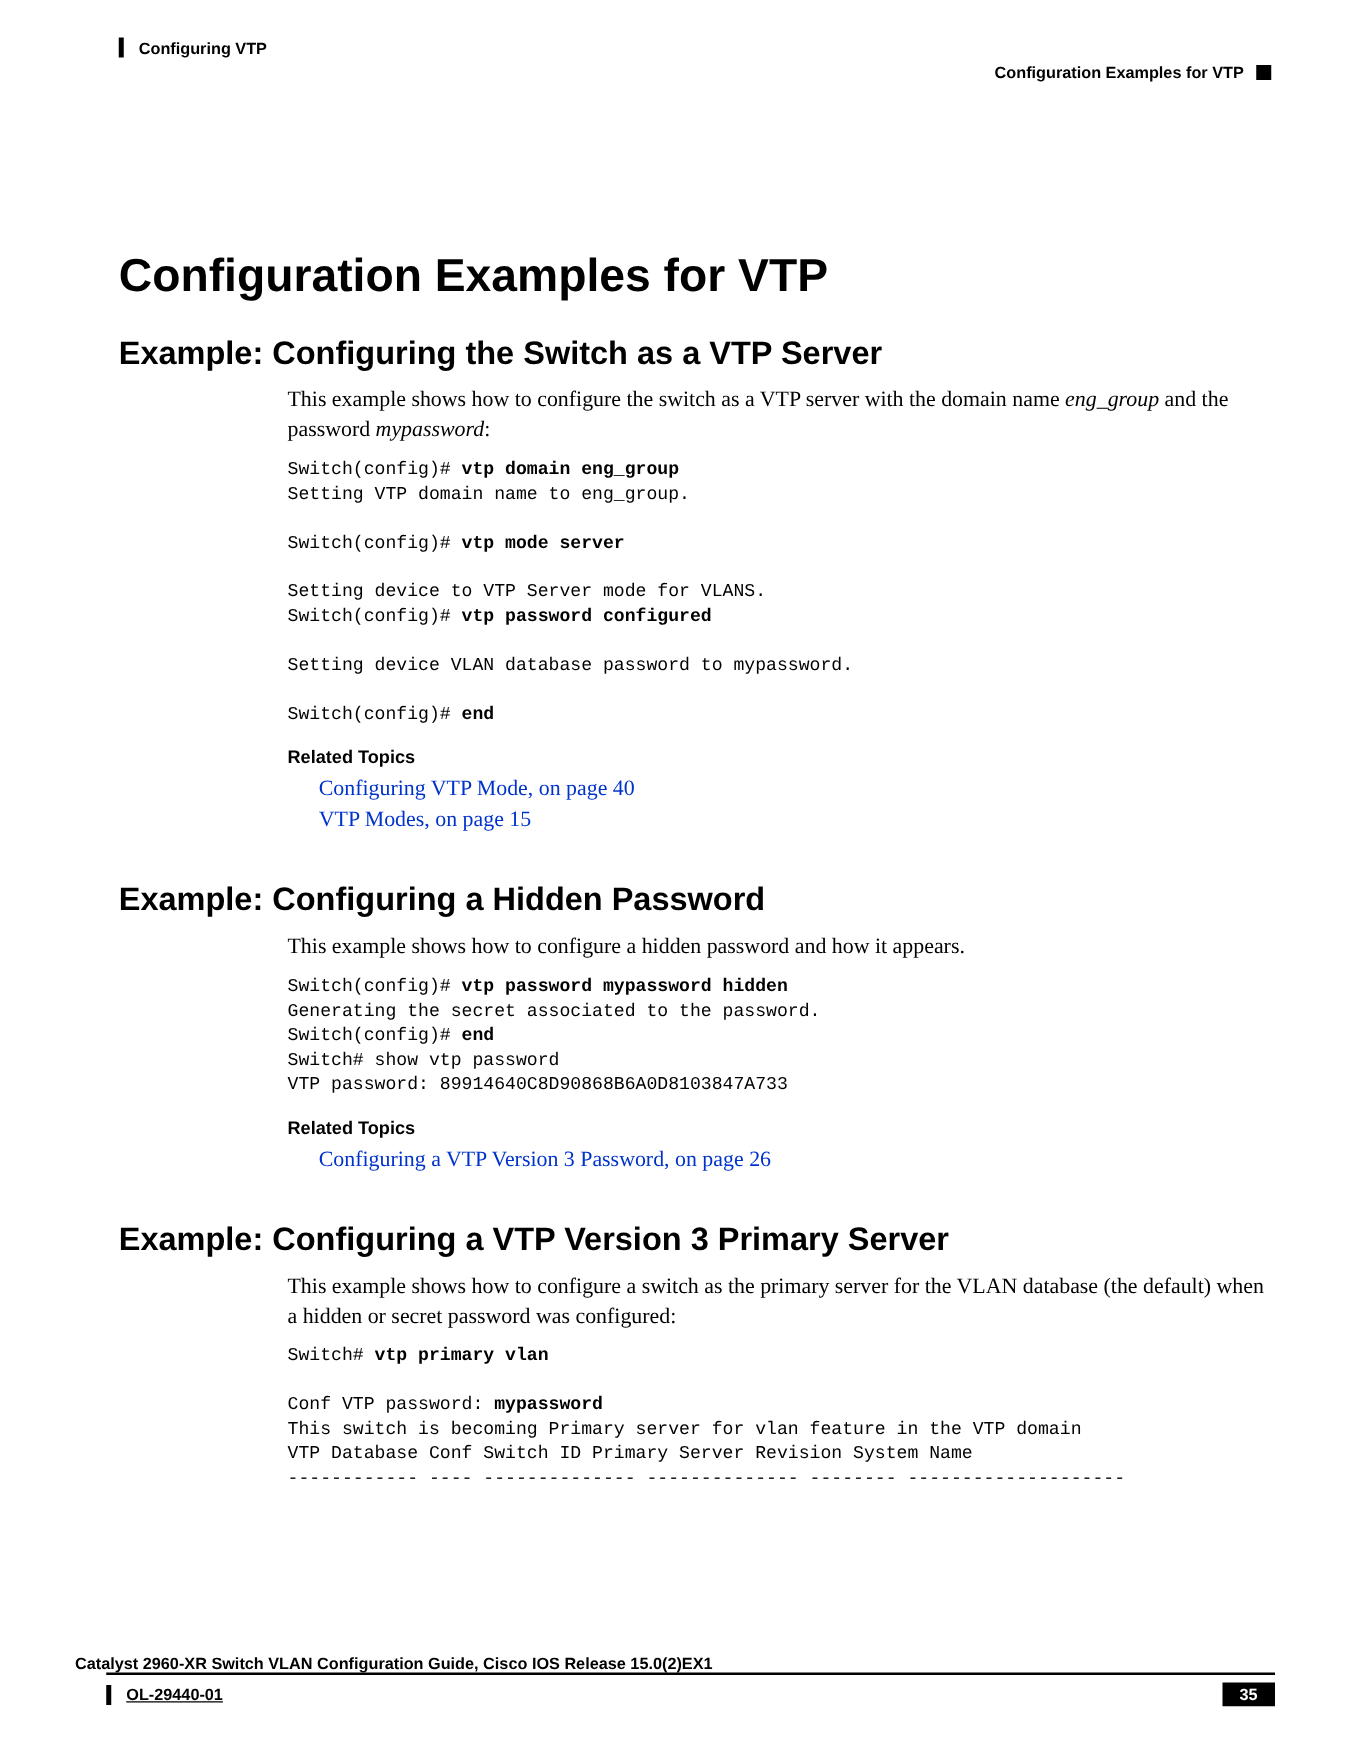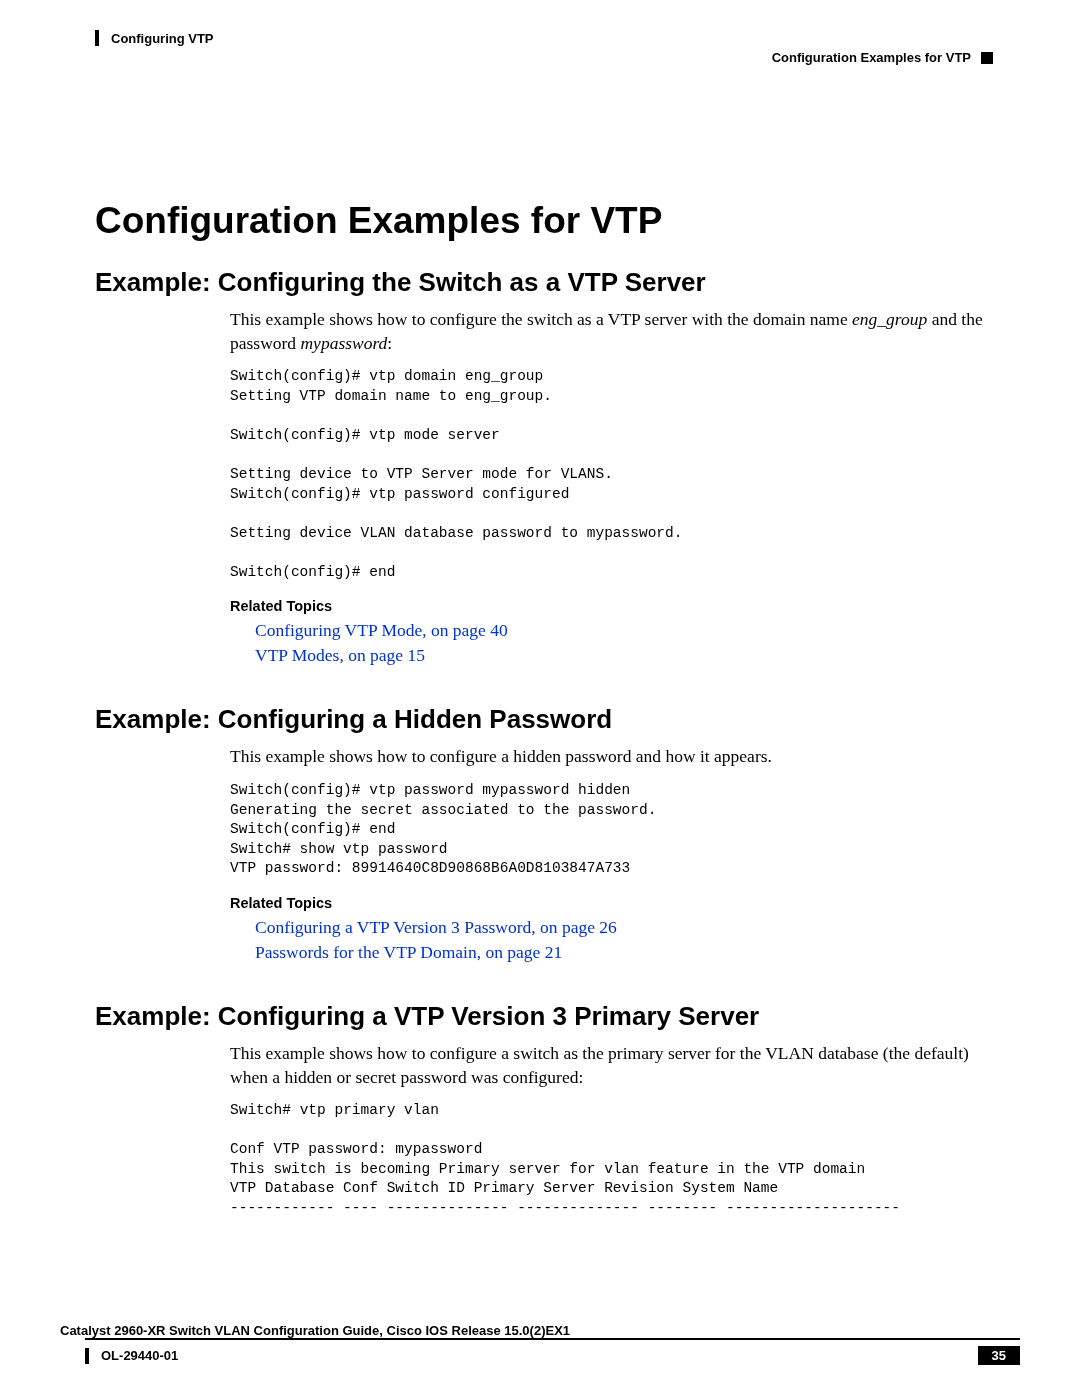--- a/index.html
+++ b/index.html
@@ -7,21 +7,21 @@
     padding: 0;
     background: #fff;
     font-family: "Times New Roman", Times, serif;
     width: 1080px;
   }
   .page {
     width: 1080px;
     height: 1397px;
     position: relative;
     box-sizing: border-box;
-    padding: 30px 87px 0 95px;
+    padding: 30px 63px 0 95px;
   }
   .top-header {
     display: flex;
     justify-content: space-between;
     align-items: flex-start;
     font-family: Arial, Helvetica, sans-serif;
   }
   .top-left {
     display: flex;
     align-items: center;
@@ -68,21 +68,21 @@
     margin: 6px 0 12px 0;
   }
   .italic { font-style: italic; }
   .code {
     font-family: "Courier New", Courier, monospace;
     font-size: 14.5px;
     white-space: pre;
     line-height: 1.35;
     margin: 10px 0 16px 0;
   }
-  .code .b { font-weight: normal; }
+  .code .b { font-weight: bold; }
   .related {
     font-family: Arial, Helvetica, sans-serif;
     font-weight: bold;
     font-size: 14.5px;
     margin: 12px 0 6px 0;
   }
   .link {
     color: #0033cc;
     font-size: 17.5px;
     margin: 2px 0 4px 25px;
@@ -100,20 +100,21 @@
     margin-left: 25px;
     margin-right: 0;
   }
   .footer-row {
     display: flex;
     justify-content: space-between;
     align-items: center;
     font-family: Arial, Helvetica, sans-serif;
     font-size: 13px;
     font-weight: bold;
+    text-decoration: underline;
   }
   .footer-left {
     display: flex;
     align-items: center;
     gap: 12px;
     margin-left: 25px;
   }
   .footer-right {
     display: flex;
     align-items: flex-end;
@@ -178,21 +179,20 @@
   <div class="body-indent">
     <p class="para">This example shows how to configure a hidden password and how it appears.</p>
     <div class="code"><span>Switch(config)# </span><span class="b">vtp password mypassword hidden</span>
 <span>Generating the secret associated to the password.</span>
 <span>Switch(config)# </span><span class="b">end</span>
 <span>Switch# show vtp password</span>
 <span>VTP password: 89914640C8D90868B6A0D8103847A733</span></div>
 
     <div class="related">Related Topics</div>
     <div class="link">Configuring a VTP Version 3 Password,  on page 26</div>
-    <div class="link">Passwords for the VTP Domain,  on page 21</div>
   </div>
 
   <h2 style="margin-top:38px">Example: Configuring a VTP Version 3 Primary Server</h2>
   <div class="body-indent">
     <p class="para">This example shows how to configure a switch as the primary server for the VLAN database (the default) when a hidden or secret password was configured:</p>
     <div class="code"><span>Switch# </span><span class="b">vtp primary vlan</span>
 
 <span>Conf VTP password:</span><span class="b"> mypassword</span>
 <span>This switch is becoming Primary server for vlan feature in the VTP domain</span>
 <span>VTP Database Conf Switch ID Primary Server Revision System Name</span>

